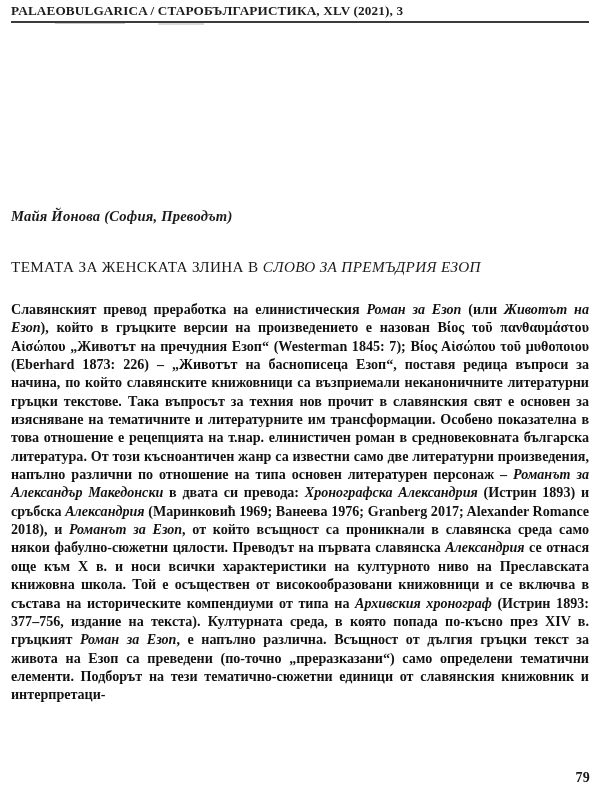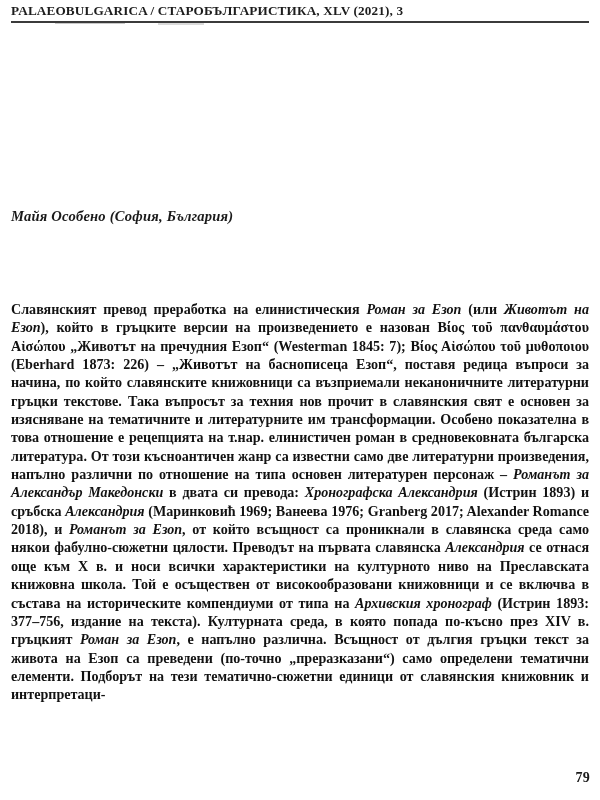--- a/index.html
+++ b/index.html
@@ -122,22 +122,25 @@
 <body>
 
 <div class="page">
 
   <div class="runhead">PALAEOBULGARICA / СТАРОБЪЛГАРИСТИКА, XLV (2021), 3</div>
 
   <div class="rule"></div>
   <div class="rule-smudge"></div>
   <div class="rule-smudge2"></div>
 
-  <div class="author">Майя Особено (София, България)</div>
+  <div class="author">Майя Йонова (София, Преводът)</div>
 
+  <h1 class="art-title">
+    <span>ТЕМАТА ЗА ЖЕНСКАТА ЗЛИНА В </span><span class="ital">СЛОВО ЗА ПРЕМЪДРИЯ ЕЗОП</span>
+  </h1>
 
   <div class="body-text">
     <span>Славянският превод преработка на елинистическия </span><i class="work">Роман за Езоп</i><span> (или </span><i class="work">Животът на Езоп</i><span>), който в гръцките версии на произведението е назован </span><span class="grk">Βίος τοῦ πανθαυμάστου Αἰσώπου</span><span> „Животът на пречудния Езоп“ (Westerman 1845: 7); </span><span class="grk">Βίος Αἰσώπου τοῦ μυθοποιου</span><span> (Eberhard 1873: 226) – „Животът на баснописеца Езоп“, поставя редица въпроси за начина, по който славянските книжовници са възприемали неканоничните литературни гръцки текстове. Така въпросът за техния нов прочит в славянския свят е основен за изясняване на тематичните и литературните им трансформации. Особено показателна в това отношение е рецепцията на т.нар. елинистичен роман в средновековната българска литература. От този късноантичен жанр са известни само две литературни произведения, напълно различни по отношение на типа основен литературен персонаж – </span><i class="work">Романът за Александър Македонски</i><span> в двата си превода: </span><i class="work">Хронографска Александрия</i><span> (Истрин 1893) и сръбска </span><i class="work">Александрия</i><span> (Маринковић 1969; Ванеева 1976; Granberg 2017; Alexander Romance 2018), и </span><i class="work">Романът за Езоп</i><span>, от който всъщност са проникнали в славянска среда само някои фабулно-сюжетни цялости. Преводът на първата славянска </span><i class="work">Александрия</i><span> се отнася още към Х в. и носи всички характеристики на културното ниво на Преславската книжовна школа. Той е осъществен от високообразовани книжовници и се включва в състава на историческите компендиуми от типа на </span><i class="work">Архивския хронограф</i><span> (Истрин 1893: 377–756, издание на текста). Културната среда, в която попада по-късно през XIV в. гръцкият </span><i class="work">Роман за Езоп</i><span>, е напълно различна. Всъщност от дългия гръцки текст за живота на Езоп са преведени (по-точно „преразказани“) само определени тематични елементи. Подборът на тези тематично-сюжетни единици от славянския книжовник и интерпретаци-</span>
   </div>
 
   <div class="folio">79</div>
 
 </div>
 
 </body></html>

